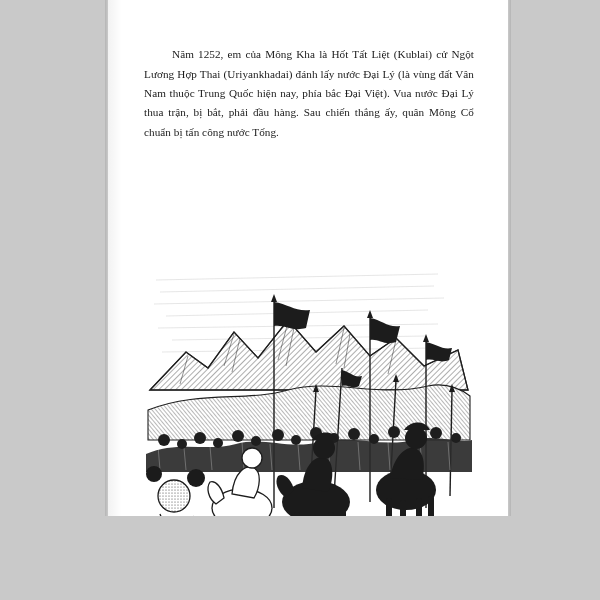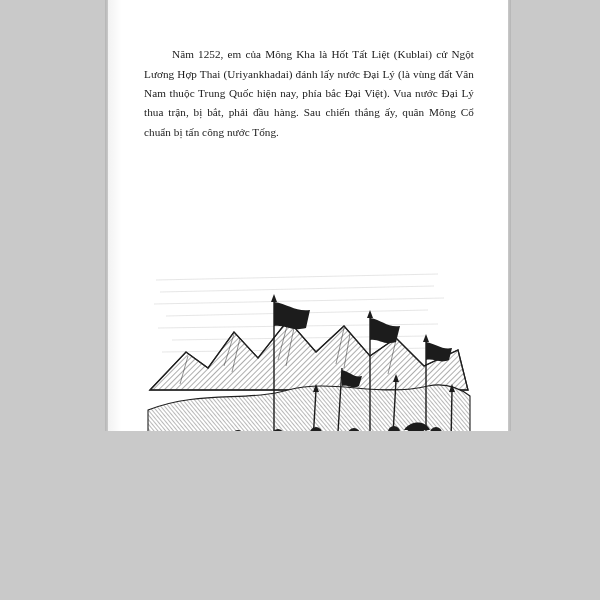--- a/index.html
+++ b/index.html
@@ -6,21 +6,21 @@
     margin: 0;
     padding: 0;
     width: 600px;
     height: 600px;
     background: #c9c9c9;
     font-family: "Liberation Serif", serif;
   }
   #stage {
     position: relative;
     width: 600px;
-    height: 431px;
+    height: 516px;
     background: #c9c9c9;
     overflow: hidden;
   }
   
   #page {
     position: absolute;
     left: 108px;
     top: 0;
     width: 400px;
     height: 600px;

